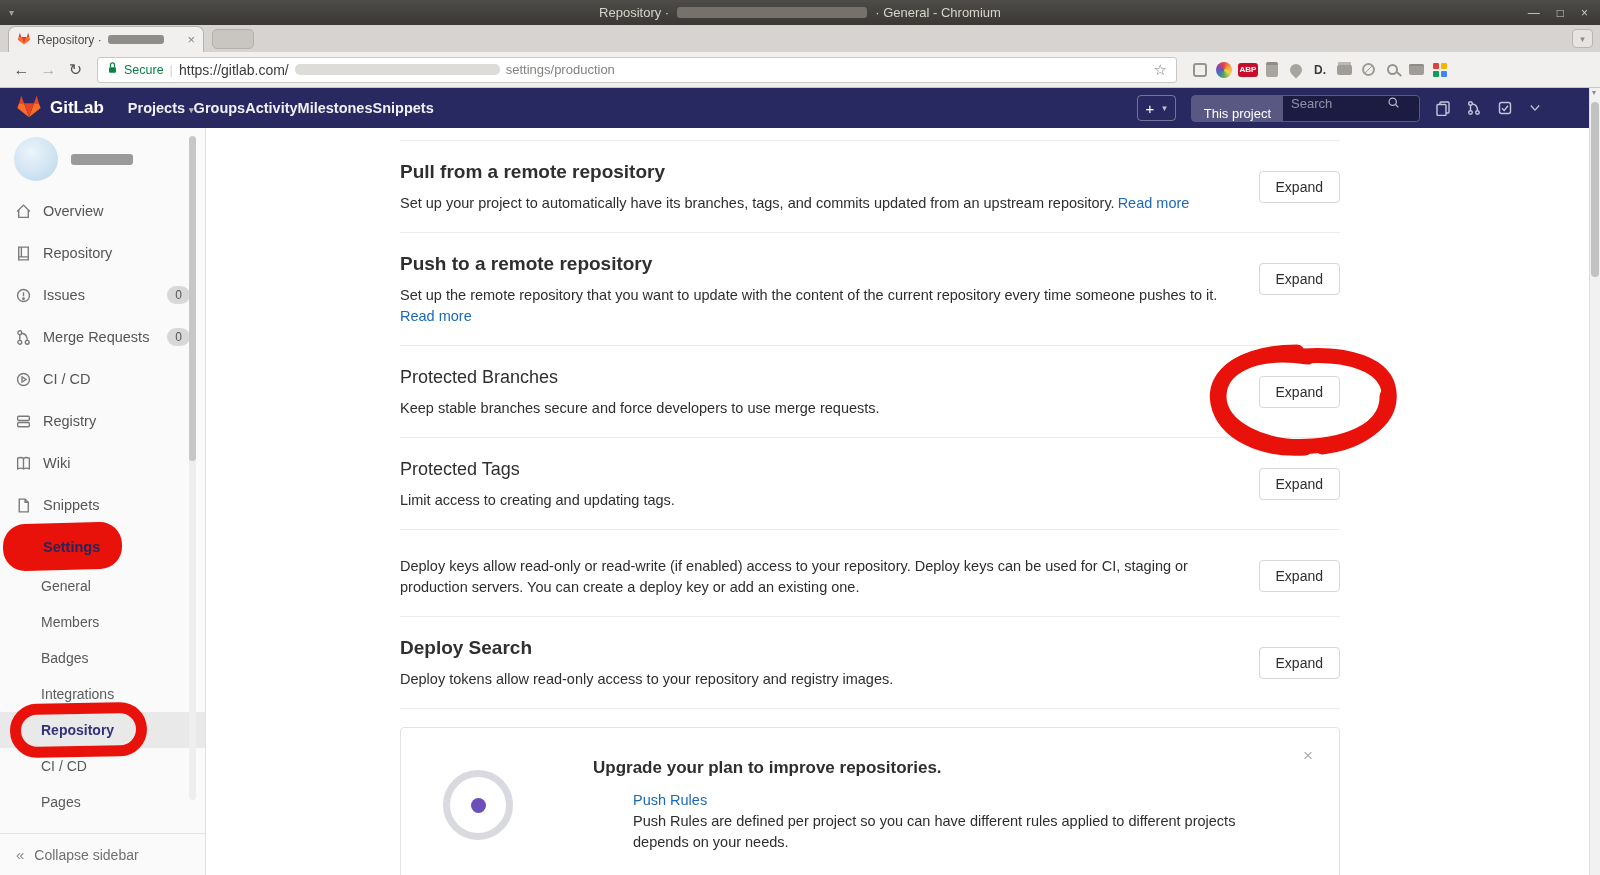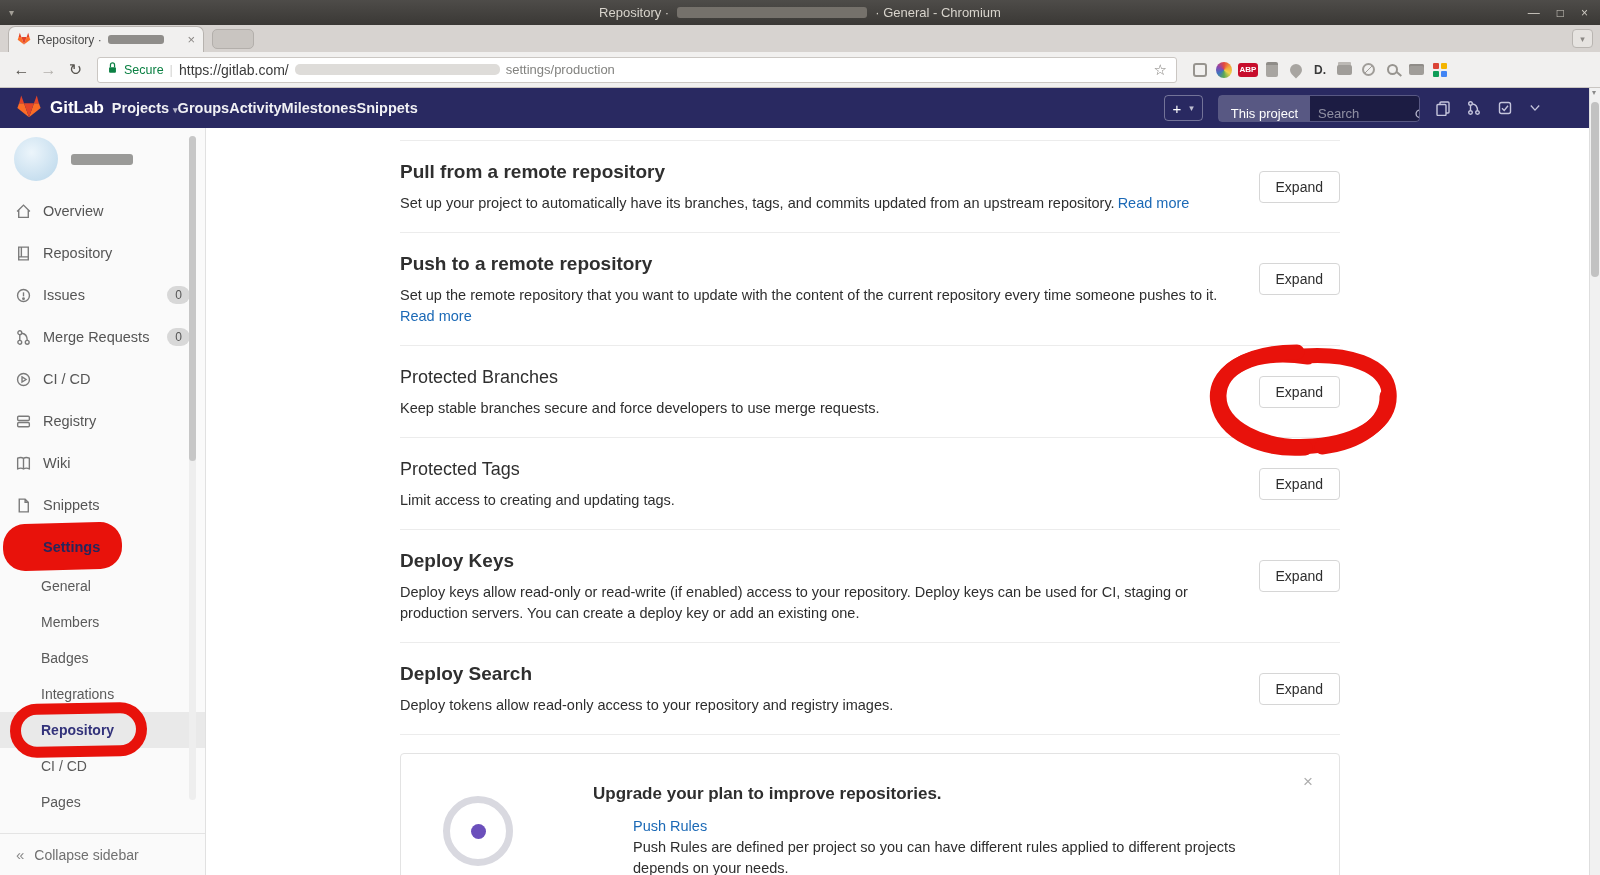--- a/index.html
+++ b/index.html
@@ -45,29 +45,29 @@
 .ext-hand .shape{width:13px;height:13px;border-radius:50%;border:2px solid #a09d99;background:linear-gradient(135deg,transparent 45%,#a09d99 45%,#a09d99 55%,transparent 55%)}
 .ext-zoom .shape{width:11px;height:11px;border:2px solid #97948f;border-radius:50%;position:relative}
 .ext-zoom .shape::after{content:"";position:absolute;width:6px;height:2px;background:#97948f;right:-6px;bottom:-2px;transform:rotate(40deg)}
 .ext-briefcase .shape{width:15px;height:11px;background:#a09d99;border-radius:2px;box-shadow:inset 0 2px 0 #8f8c88}
 .ext-apps .grid{display:grid;grid-template-columns:6px 6px;gap:2px}
 .ext-apps .grid span{width:6px;height:6px;border-radius:1px}
 .g1{background:#db4437}.g2{background:#f4b400}.g3{background:#0f9d58}.g4{background:#4285f4}
 
 
 .glnav{height:40px;background:#292961;display:flex;align-items:center;padding:0 16px;color:#fff;position:relative}
-.brand{display:flex;align-items:center;gap:8px;margin-right:8px}
+.brand{display:flex;align-items:center;gap:8px;margin-right:24px}
 .brand-name{font-size:17px;font-weight:bold}
 .glnav-links{display:flex;font-size:14.5px;font-weight:700;color:rgba(255,255,255,.93);align-items:flex-end}
 .nav-caret{font-size:9px;opacity:.7;margin-left:4px}
 .glnav-right{margin-left:auto;display:flex;align-items:center;gap:15px;padding-right:42px}
 .plus-btn{border:1px solid rgba(255,255,255,.35);border-radius:4px;height:26px;padding:0 8px;display:flex;align-items:center;gap:4px;font-size:15px}
 .scope-search{display:flex;height:27px;border-radius:4px;overflow:hidden;border:1px solid rgba(255,255,255,.22)}
 .scope{background:rgba(255,255,255,.22);padding:18px 12px;font-size:13px;display:flex;align-items:center}
-.searchseg{background:rgba(0,0,0,.3);width:109px;display:flex;align-items:flex-end;padding:0 8px}
+.searchseg{background:rgba(0,0,0,.3);width:136px;display:flex;align-items:flex-start;padding:0 8px}
 .searchseg input{background:transparent;border:none;outline:none;color:#fff;font-size:13px;width:96px;font-family:inherit}
 .searchseg input::placeholder{color:rgba(255,255,255,.5)}
 .gl-ic{display:flex;align-items:center;opacity:.9}
 
 
 .body-wrap{position:absolute;top:128px;left:0;right:0;bottom:0;display:flex}
 
 
 .sidebar{width:206px;background:#fafafa;border-right:1px solid #e1e1e1;position:relative;font-size:14.5px;color:#555;flex-shrink:0}
 .proj-head{display:flex;align-items:center;gap:13px;padding:9px 14px;height:62px}
@@ -435,21 +435,20 @@
         <div class="section">
           <div class="sec-text">
             <h4 class="light">Protected Tags</h4>
             <p><span>Limit access to creating and updating tags.</span></p>
           </div>
           <button class="btn-expand">Expand</button>
         </div>
 
         <div class="section">
           <div class="sec-text">
-            <h4>Deploy Keys</h4>
             <p><span>Deploy keys allow read-only or read-write (if enabled) access to your repository. Deploy keys can be used for CI, staging or production servers. You can create a deploy key or add an existing one.</span></p>
           </div>
           <button class="btn-expand">Expand</button>
         </div>
 
         <div class="section">
           <div class="sec-text">
             <h4>Deploy Search</h4>
             <p><span>Deploy tokens allow read-only access to your repository and registry images.</span></p>
           </div>

